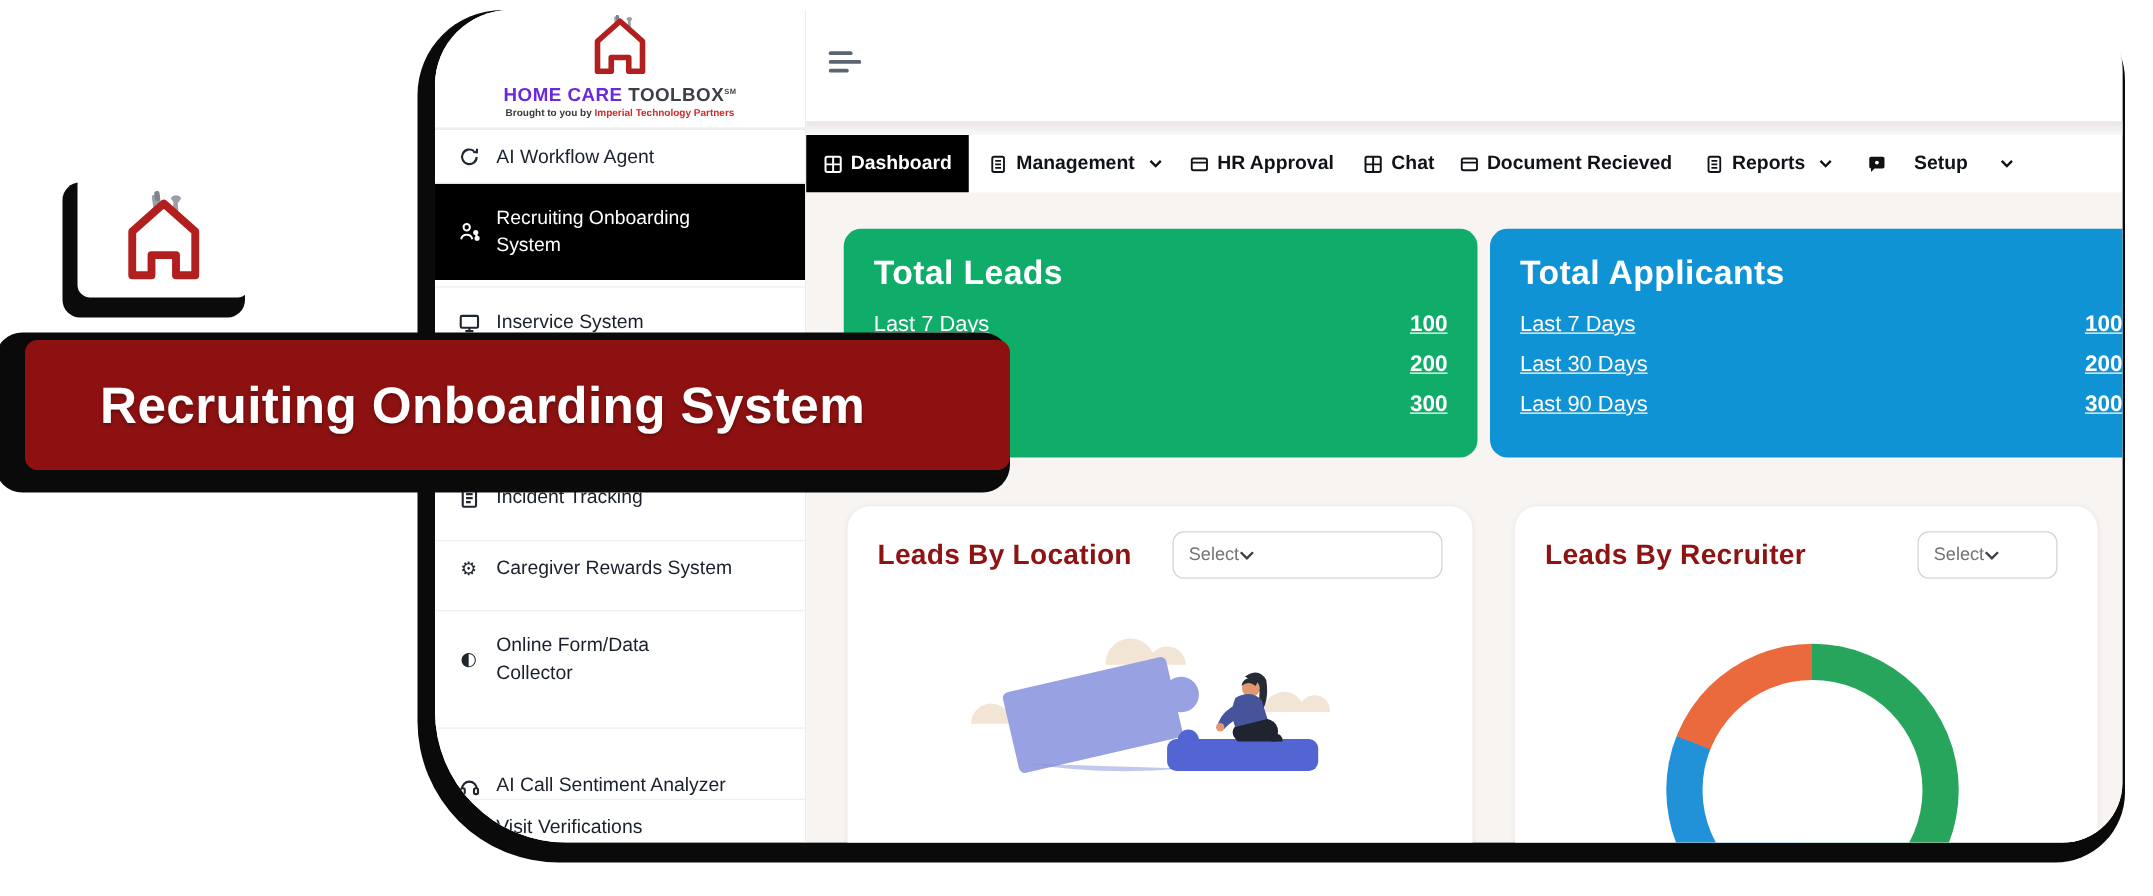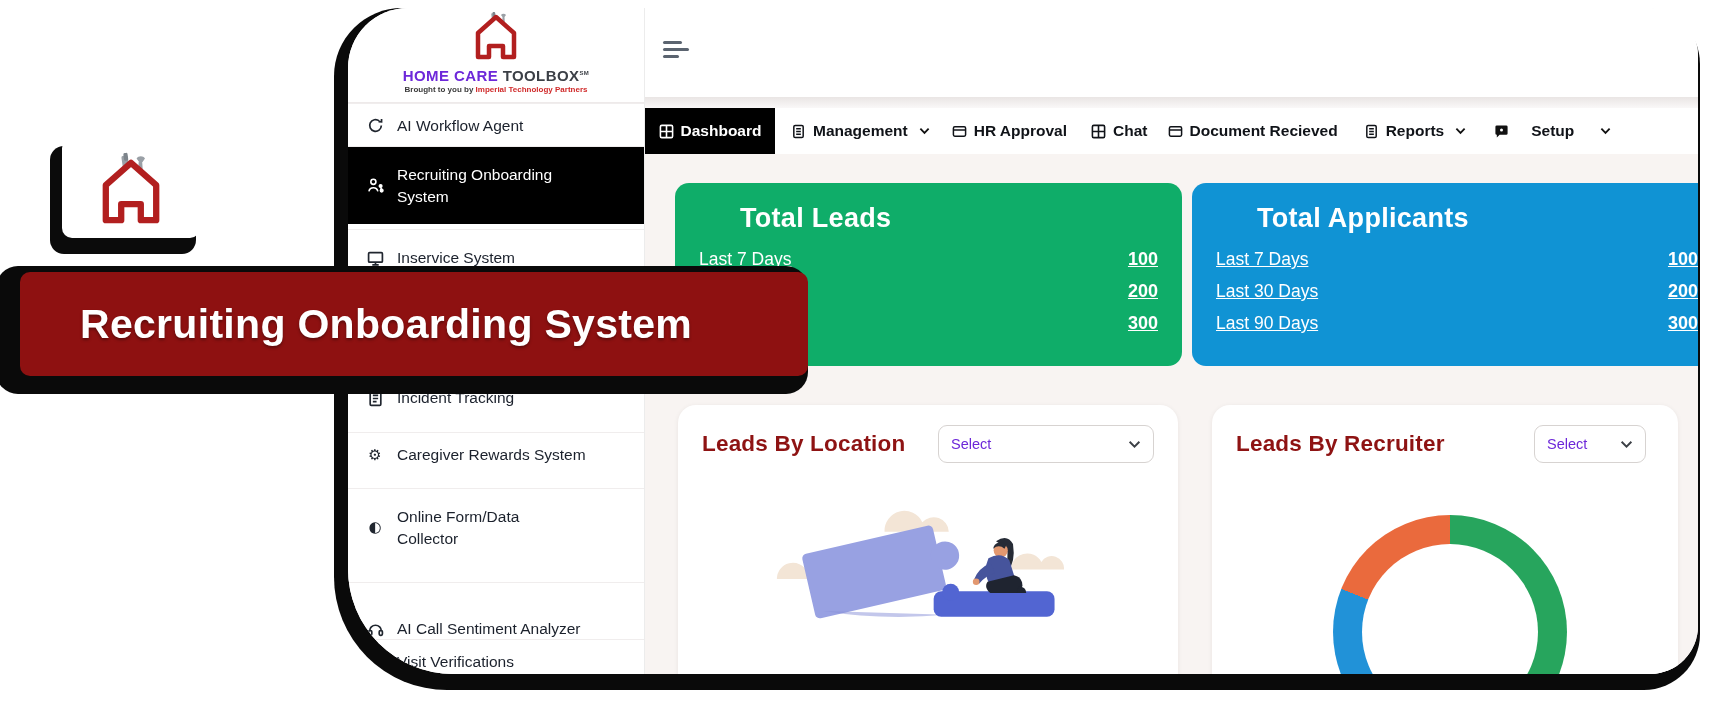--- a/index.html
+++ b/index.html
@@ -38,31 +38,31 @@
   .navrow{position:absolute;left:297px;right:0;top:100px;height:46px;background:#fff;display:flex;align-items:stretch;}
   .nav-item{display:flex;align-items:center;gap:7px;font-size:15.5px;font-weight:bold;color:#101318;white-space:nowrap;cursor:pointer;}
   .nav-item svg{flex:none;}
   .nav-tab{background:#000;color:#fff;padding:0 16px;width:130px;justify-content:center;}
   .chev{margin-left:4px;display:inline-flex;}
 
   
   .content{position:absolute;left:297px;right:0;top:146px;bottom:0;background:#f8f4f2;}
 
   .stat-card{position:absolute;top:175px;height:183px;border-radius:14px;color:#fff;padding:20px 24px 0 24px;}
-  .stat-title{font-size:27px;font-weight:bold;letter-spacing:.3px;margin-left:41px;}
+  .stat-title{font-size:27px;font-weight:bold;letter-spacing:.3px;}
   .stat-rows{margin-top:15px;}
   .stat-row{display:flex;justify-content:space-between;align-items:center;margin-bottom:11px;text-decoration:underline;}
   .stat-label{font-size:17.5px;font-weight:500;}
   .stat-value{font-size:18px;font-weight:bold;}
 
   .panel{position:absolute;top:397px;height:290px;background:#fff;border-radius:18px;box-shadow:0 1px 5px rgba(40,30,20,.07);padding:20px 24px;}
   .panel-head{display:flex;justify-content:space-between;align-items:center;}
   .panel-title{font-size:22.5px;font-weight:bold;color:#8e1313;letter-spacing:.2px;}
   .select{height:38px;border:1.5px solid #d7d3d1;border-radius:9px;background:#fff;display:flex;align-items:center;
-    justify-content:space-between;padding:0 12px;font-size:14.5px;font-weight:500;color:#6d28d9;cursor:pointer;}
+    padding:0 12px;font-size:14.5px;font-weight:500;color:#737373;cursor:pointer;}
   .sel-loc{width:216px;} .sel-rec{width:112px;}
 
   .illus-wrap{margin-top:14px;display:flex;justify-content:center;}
 
   .donut{position:absolute;left:121px;top:110px;width:234px;height:234px;border-radius:50%;background:#ddd;}
   .donut-hole{position:absolute;left:29px;top:29px;width:176px;height:176px;border-radius:50%;background:#fff;}
 
   
   .logo-card{position:absolute;left:62px;top:138px;width:138px;height:100px;background:#fff;border-radius:10px;z-index:15;
     display:flex;align-items:center;justify-content:center;box-shadow:-8px 12px 0 4px #0b0b0b;}

